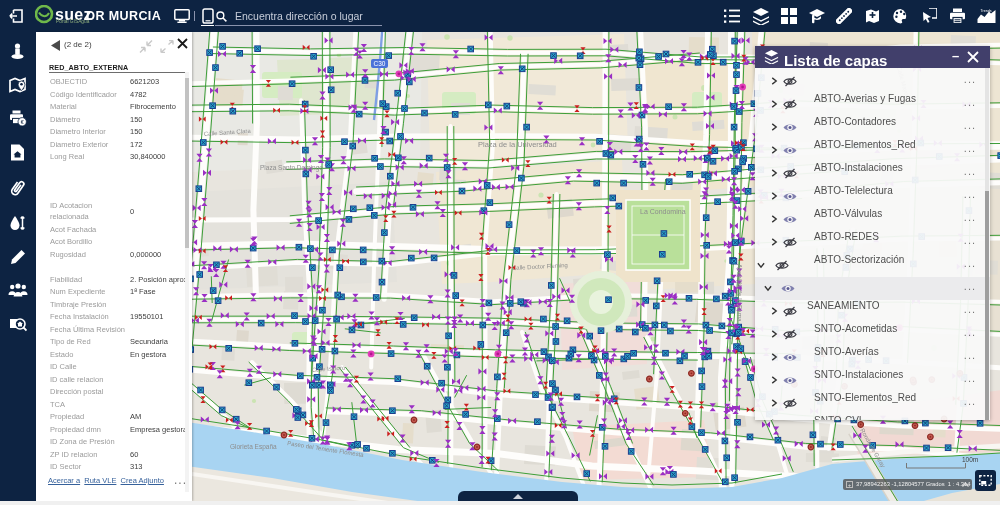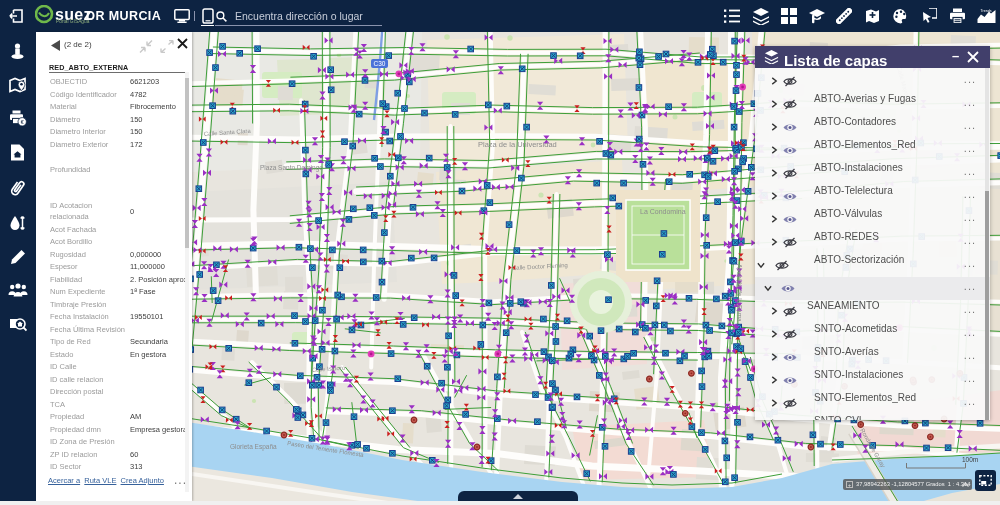--- a/index.html
+++ b/index.html
@@ -1487,40 +1487,37 @@
       <span class="vl">150</span>
     </div>
   <div class="lrow" style="top:94px">
       <span class="lb">Diametro Interior</span>
       <span class="vl">150</span>
     </div>
   <div class="lrow" style="top:106.5px">
       <span class="lb">Diametro Exterior</span>
       <span class="vl">172</span>
     </div>
-  <div class="lrow" style="top:131.5px">
-      <span class="lb">Profundidad</span>
+  <div class="lrow" style="top:119px">
+      <span class="lb">Long Real</span>
+      <span class="vl">30,840000</span>
     </div>
   <div class="lrow" style="top:169px;height:22px;">
       <span class="lb" style="line-height:10.5px;white-space:normal;width:52px;display:block;">ID Acotacion relacionada</span>
       <span class="vl" style="top:5px;">0</span>
     </div>
   <div class="lrow" style="top:191.5px">
       <span class="lb">Acot Fachada</span>
     </div>
   <div class="lrow" style="top:204px">
       <span class="lb">Acot Bordillo</span>
     </div>
   <div class="lrow" style="top:216.5px">
       <span class="lb">Rugosidad</span>
       <span class="vl">0,000000</span>
-    </div>
-  <div class="lrow" style="top:229px">
-      <span class="lb">Espesor</span>
-      <span class="vl">11,000000</span>
     </div>
   <div class="lrow" style="top:241.5px">
       <span class="lb">Fiabilidad</span>
       <span class="vl">2. Posición aproxi</span>
     </div>
   <div class="lrow" style="top:254px">
       <span class="lb">Num Expediente</span>
       <span class="vl">1ª Fase</span>
     </div>
   <div class="lrow" style="top:266.5px">

